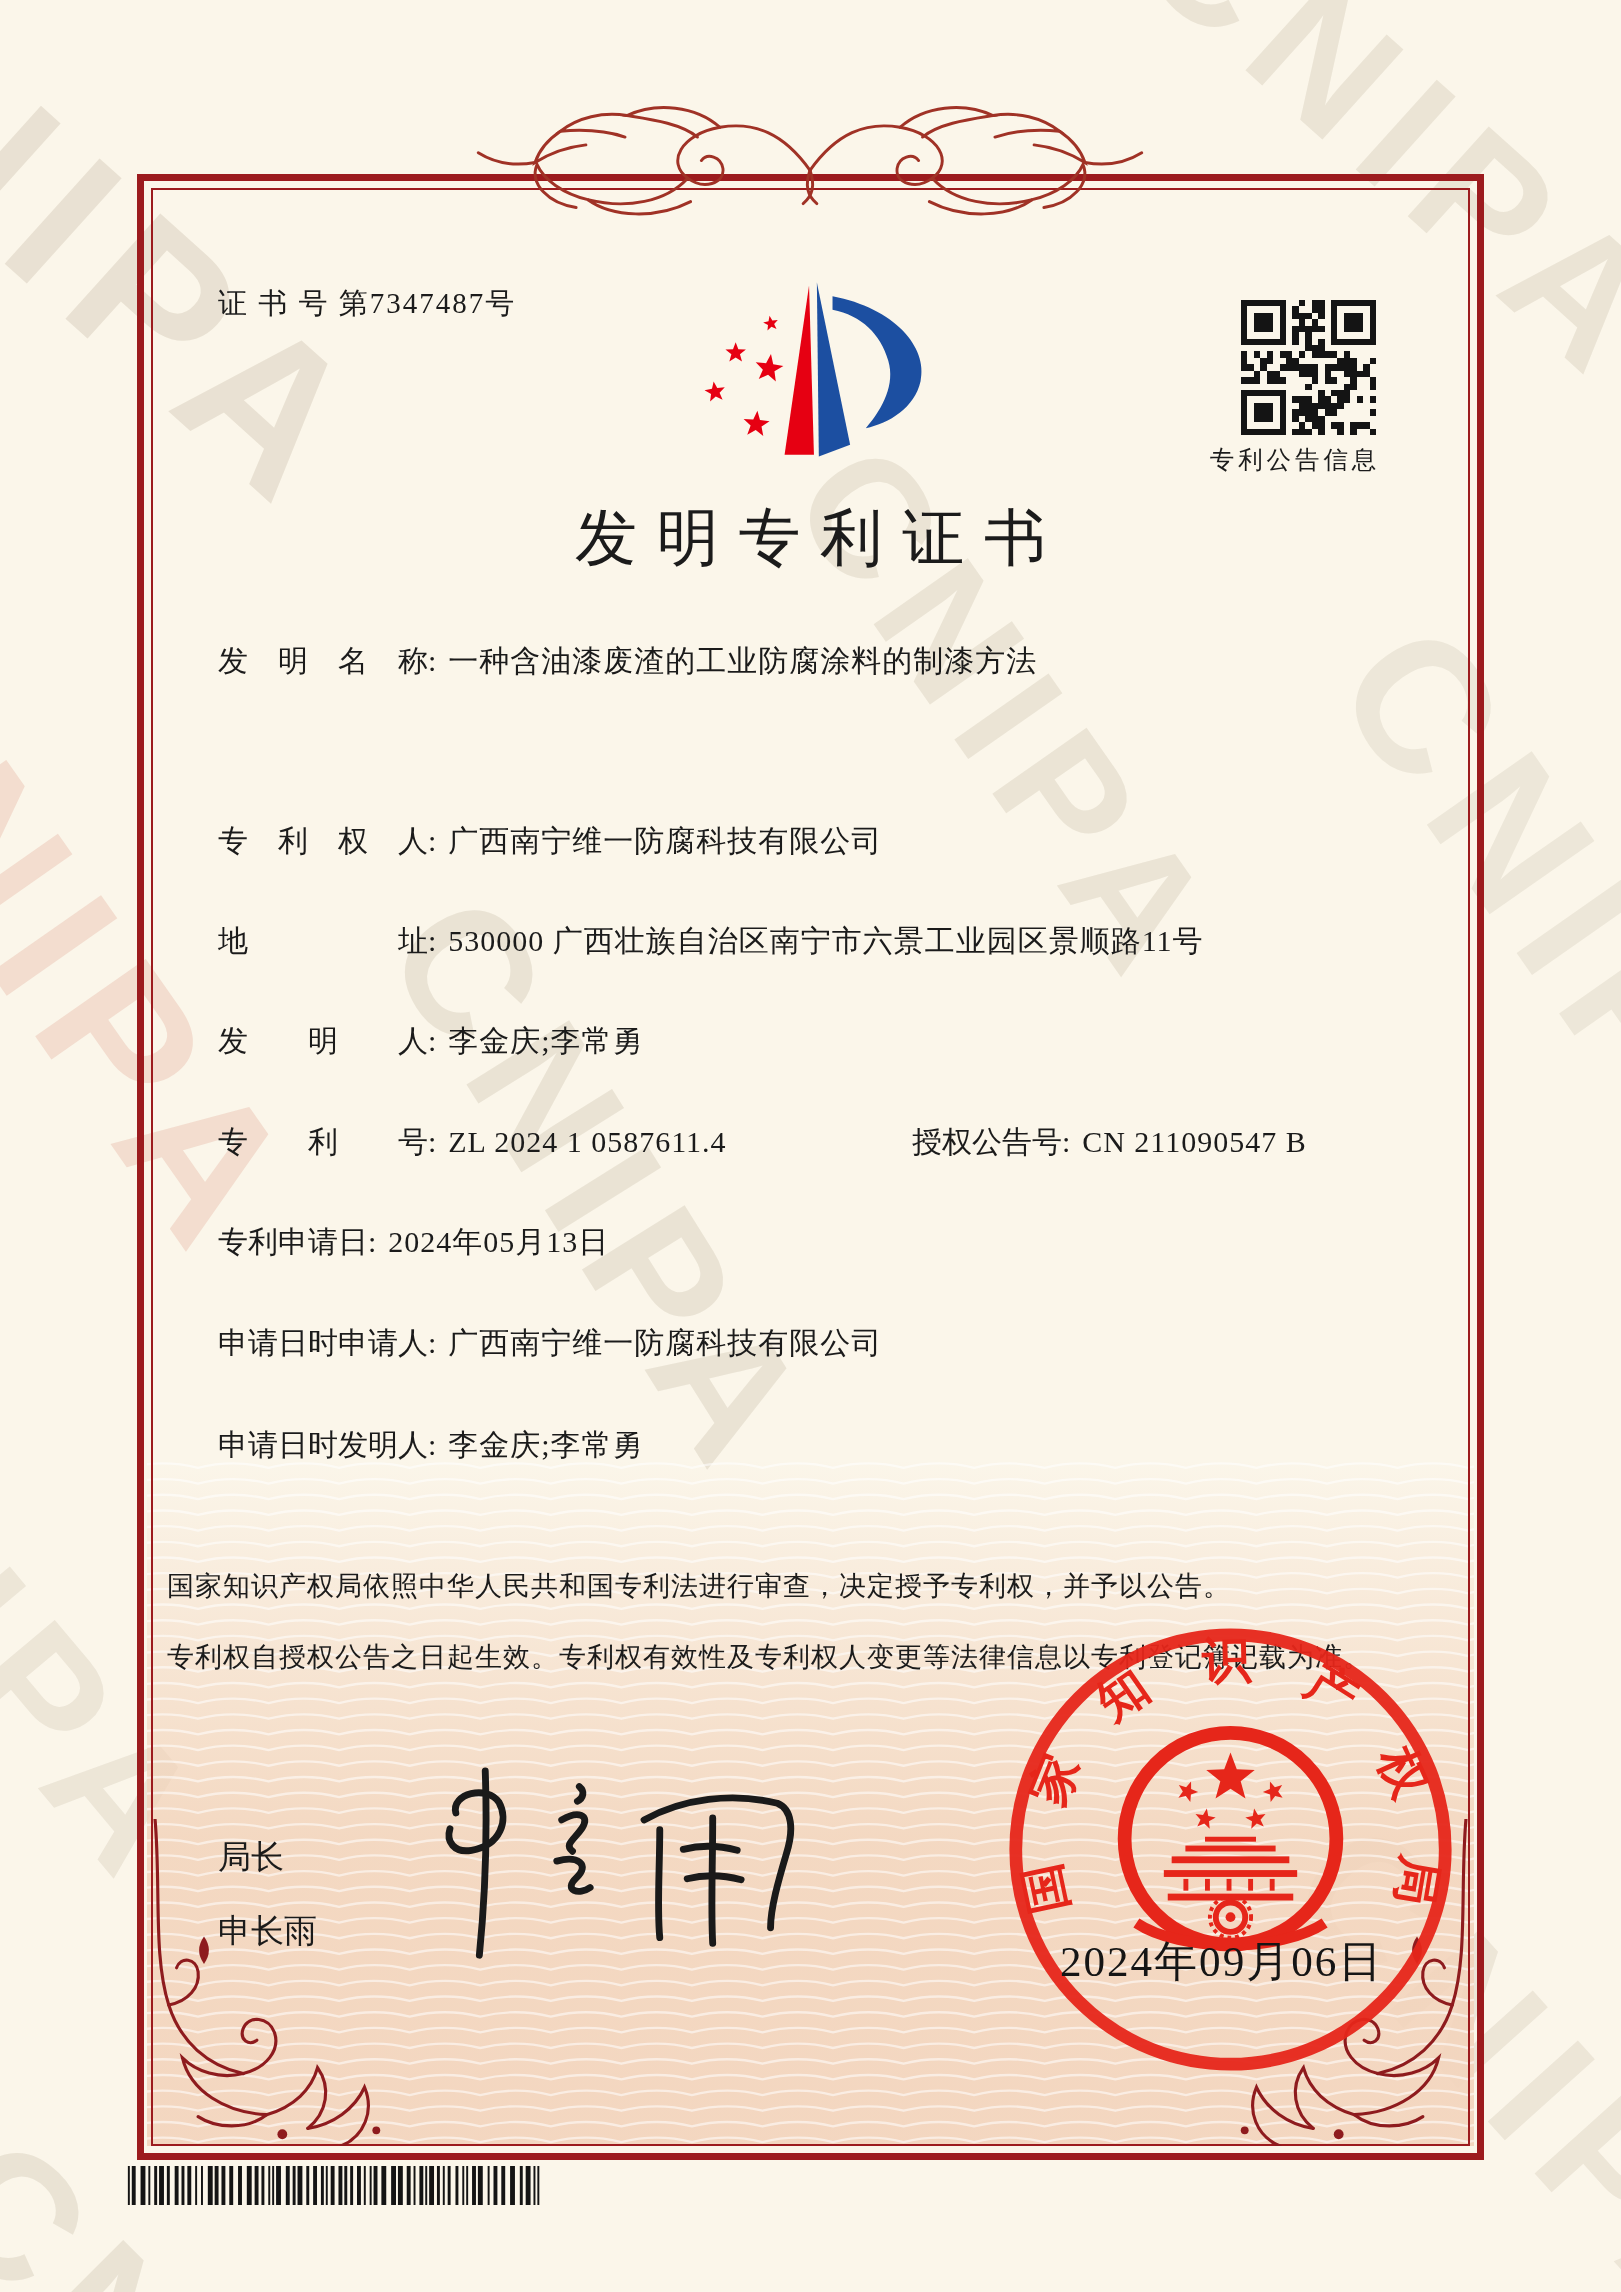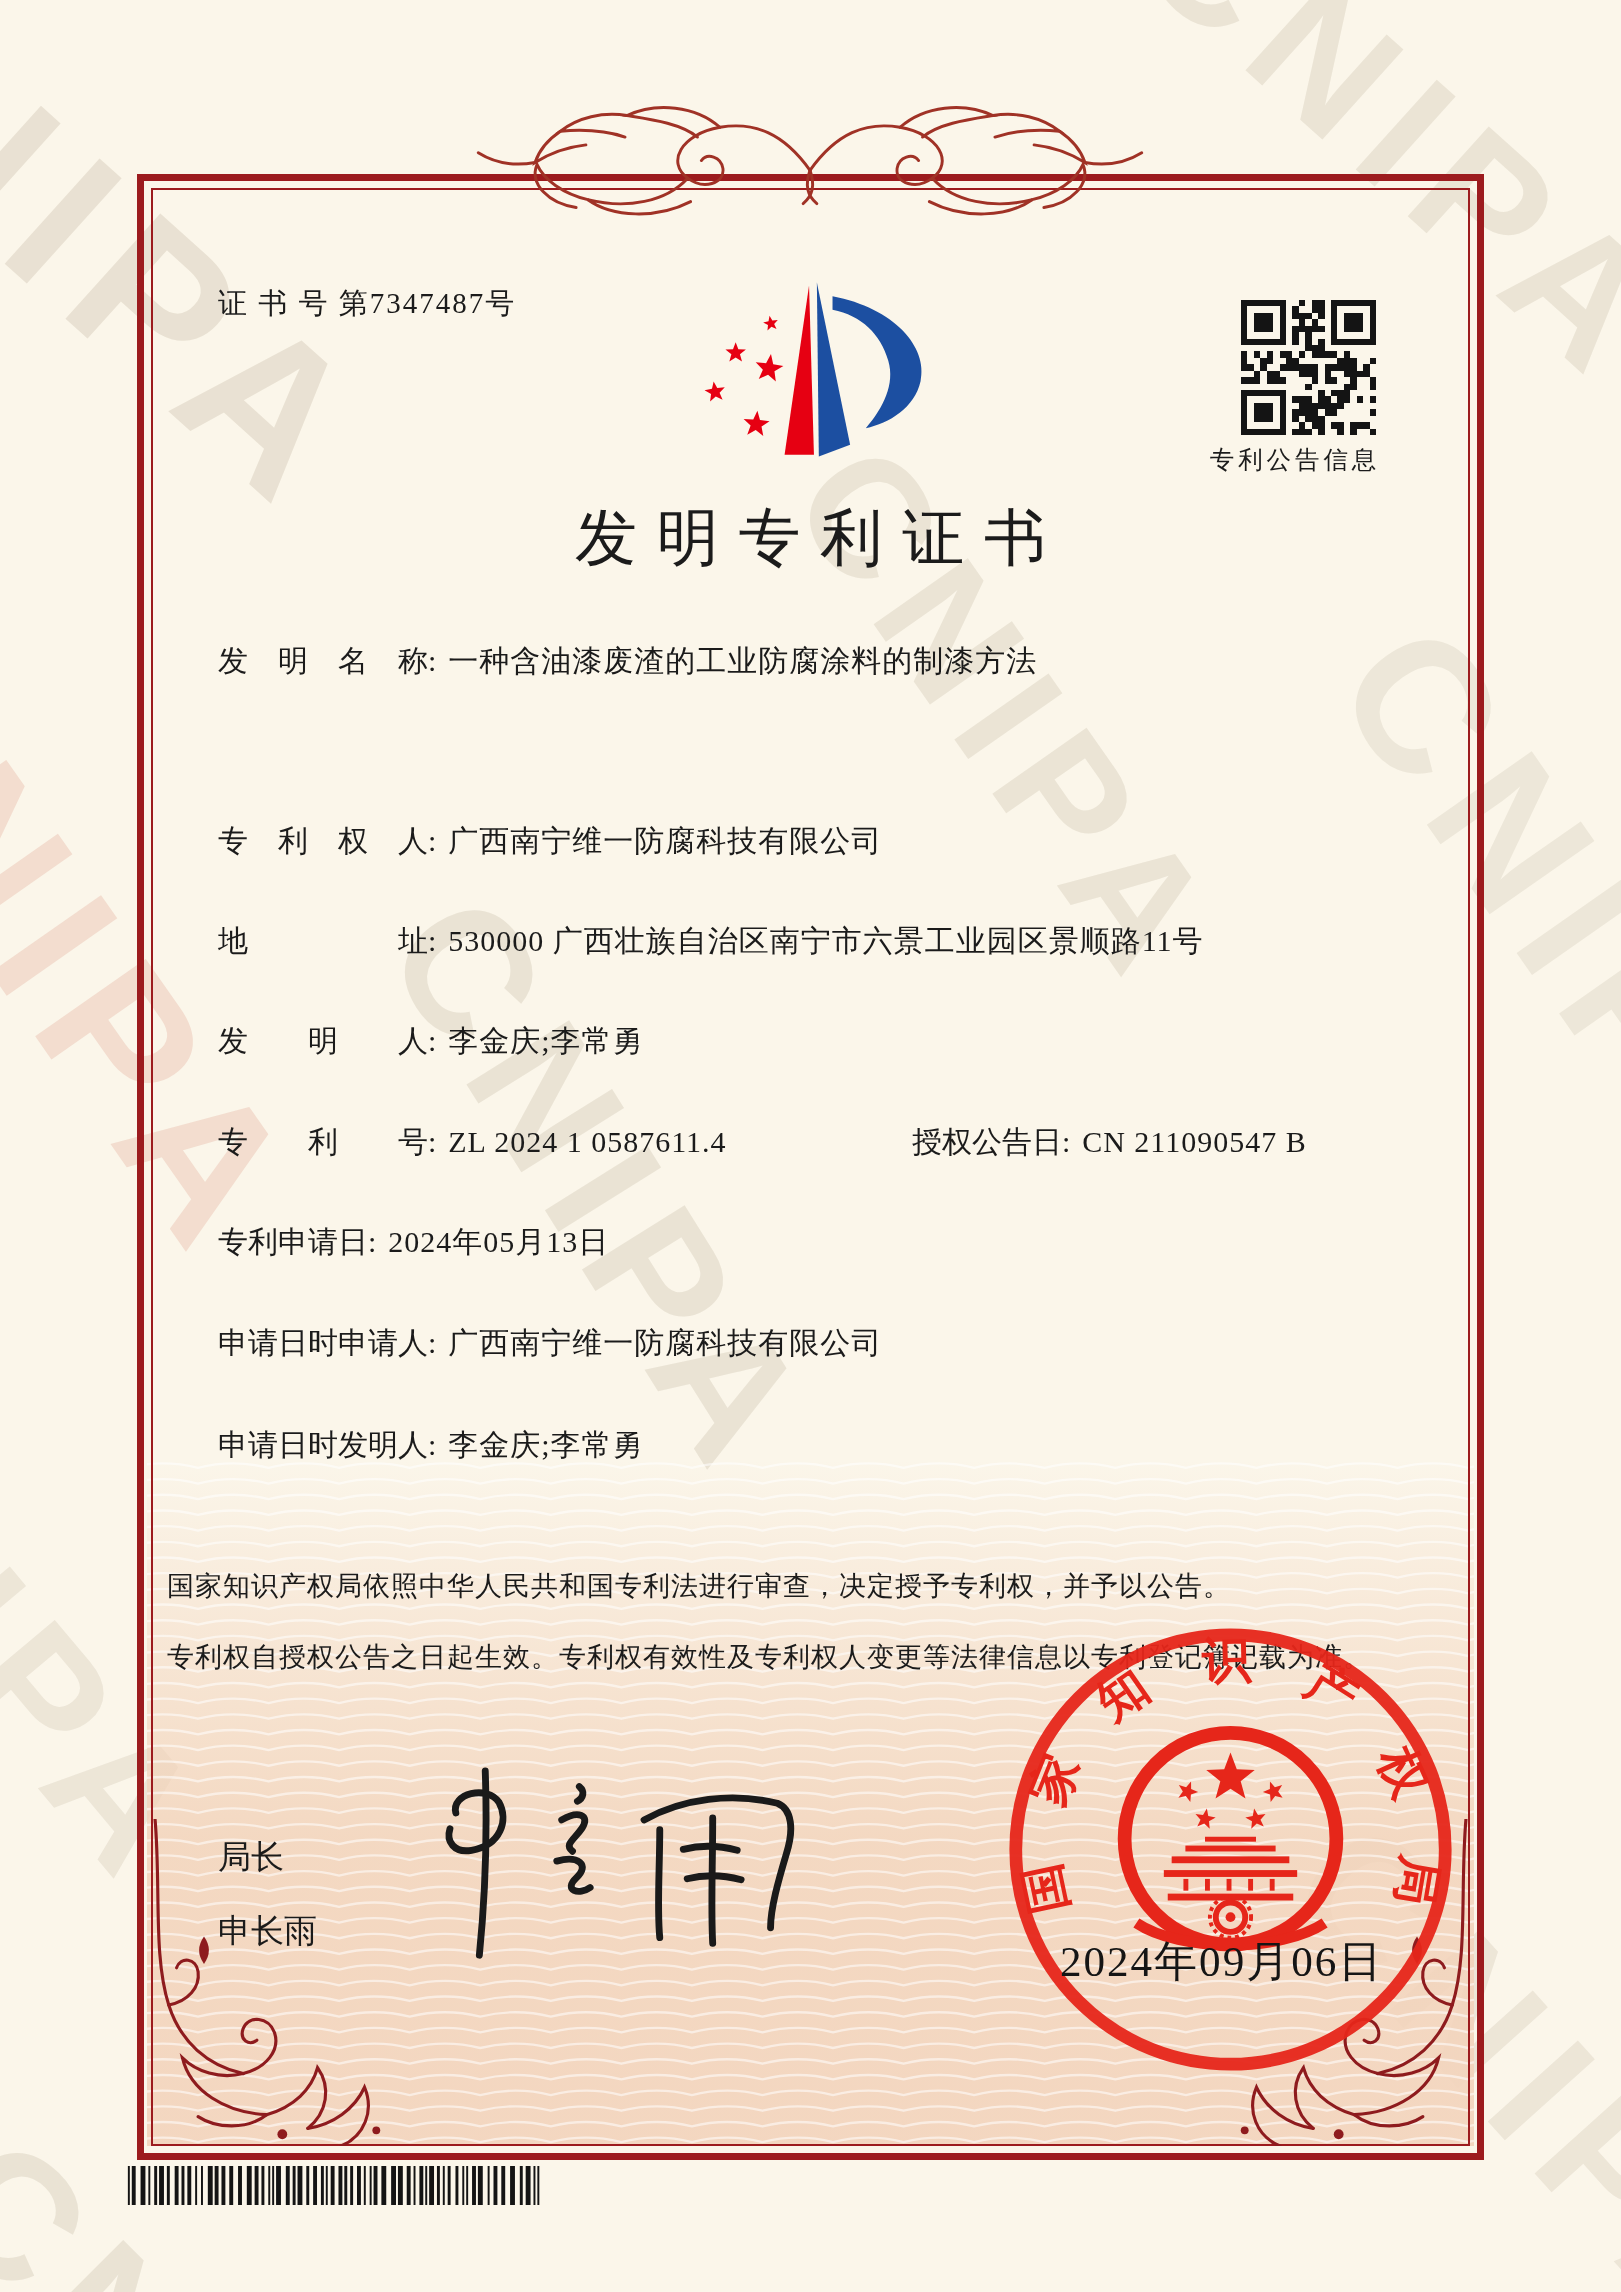--- a/index.html
+++ b/index.html
@@ -431,21 +431,21 @@
   <div class="row" style="top:919px">
     <span class="lbl">地　　　　　址:</span><span class="val">530000 广西壮族自治区南宁市六景工业园区景顺路11号</span>
   </div>
   <div class="row" style="top:1019px">
     <span class="lbl">发　　明　　人:</span><span class="val">李金庆;李常勇</span>
   </div>
   <div class="row" style="top:1120px">
     <span class="lbl">专　　利　　号:</span><span class="val">ZL 2024 1 0587611.4</span>
   </div>
   <div class="row rcol" style="top:1120px">
-    <span class="lbl">授权公告日:</span><span class="val">CN 211090547 B</span>
+    <span class="lbl">授权公告号:</span><span class="val">CN 211090547 B</span>
   </div>
   <div class="row" style="top:1220px">
     <span class="lbl">专利申请日:</span><span class="val">2024年05月13日</span>
   </div>
   <div class="row" style="top:1321px">
     <span class="lbl">申请日时申请人:</span><span class="val">广西南宁维一防腐科技有限公司</span>
   </div>
   <div class="row" style="top:1423px">
     <span class="lbl">申请日时发明人:</span><span class="val">李金庆;李常勇</span>
   </div>

